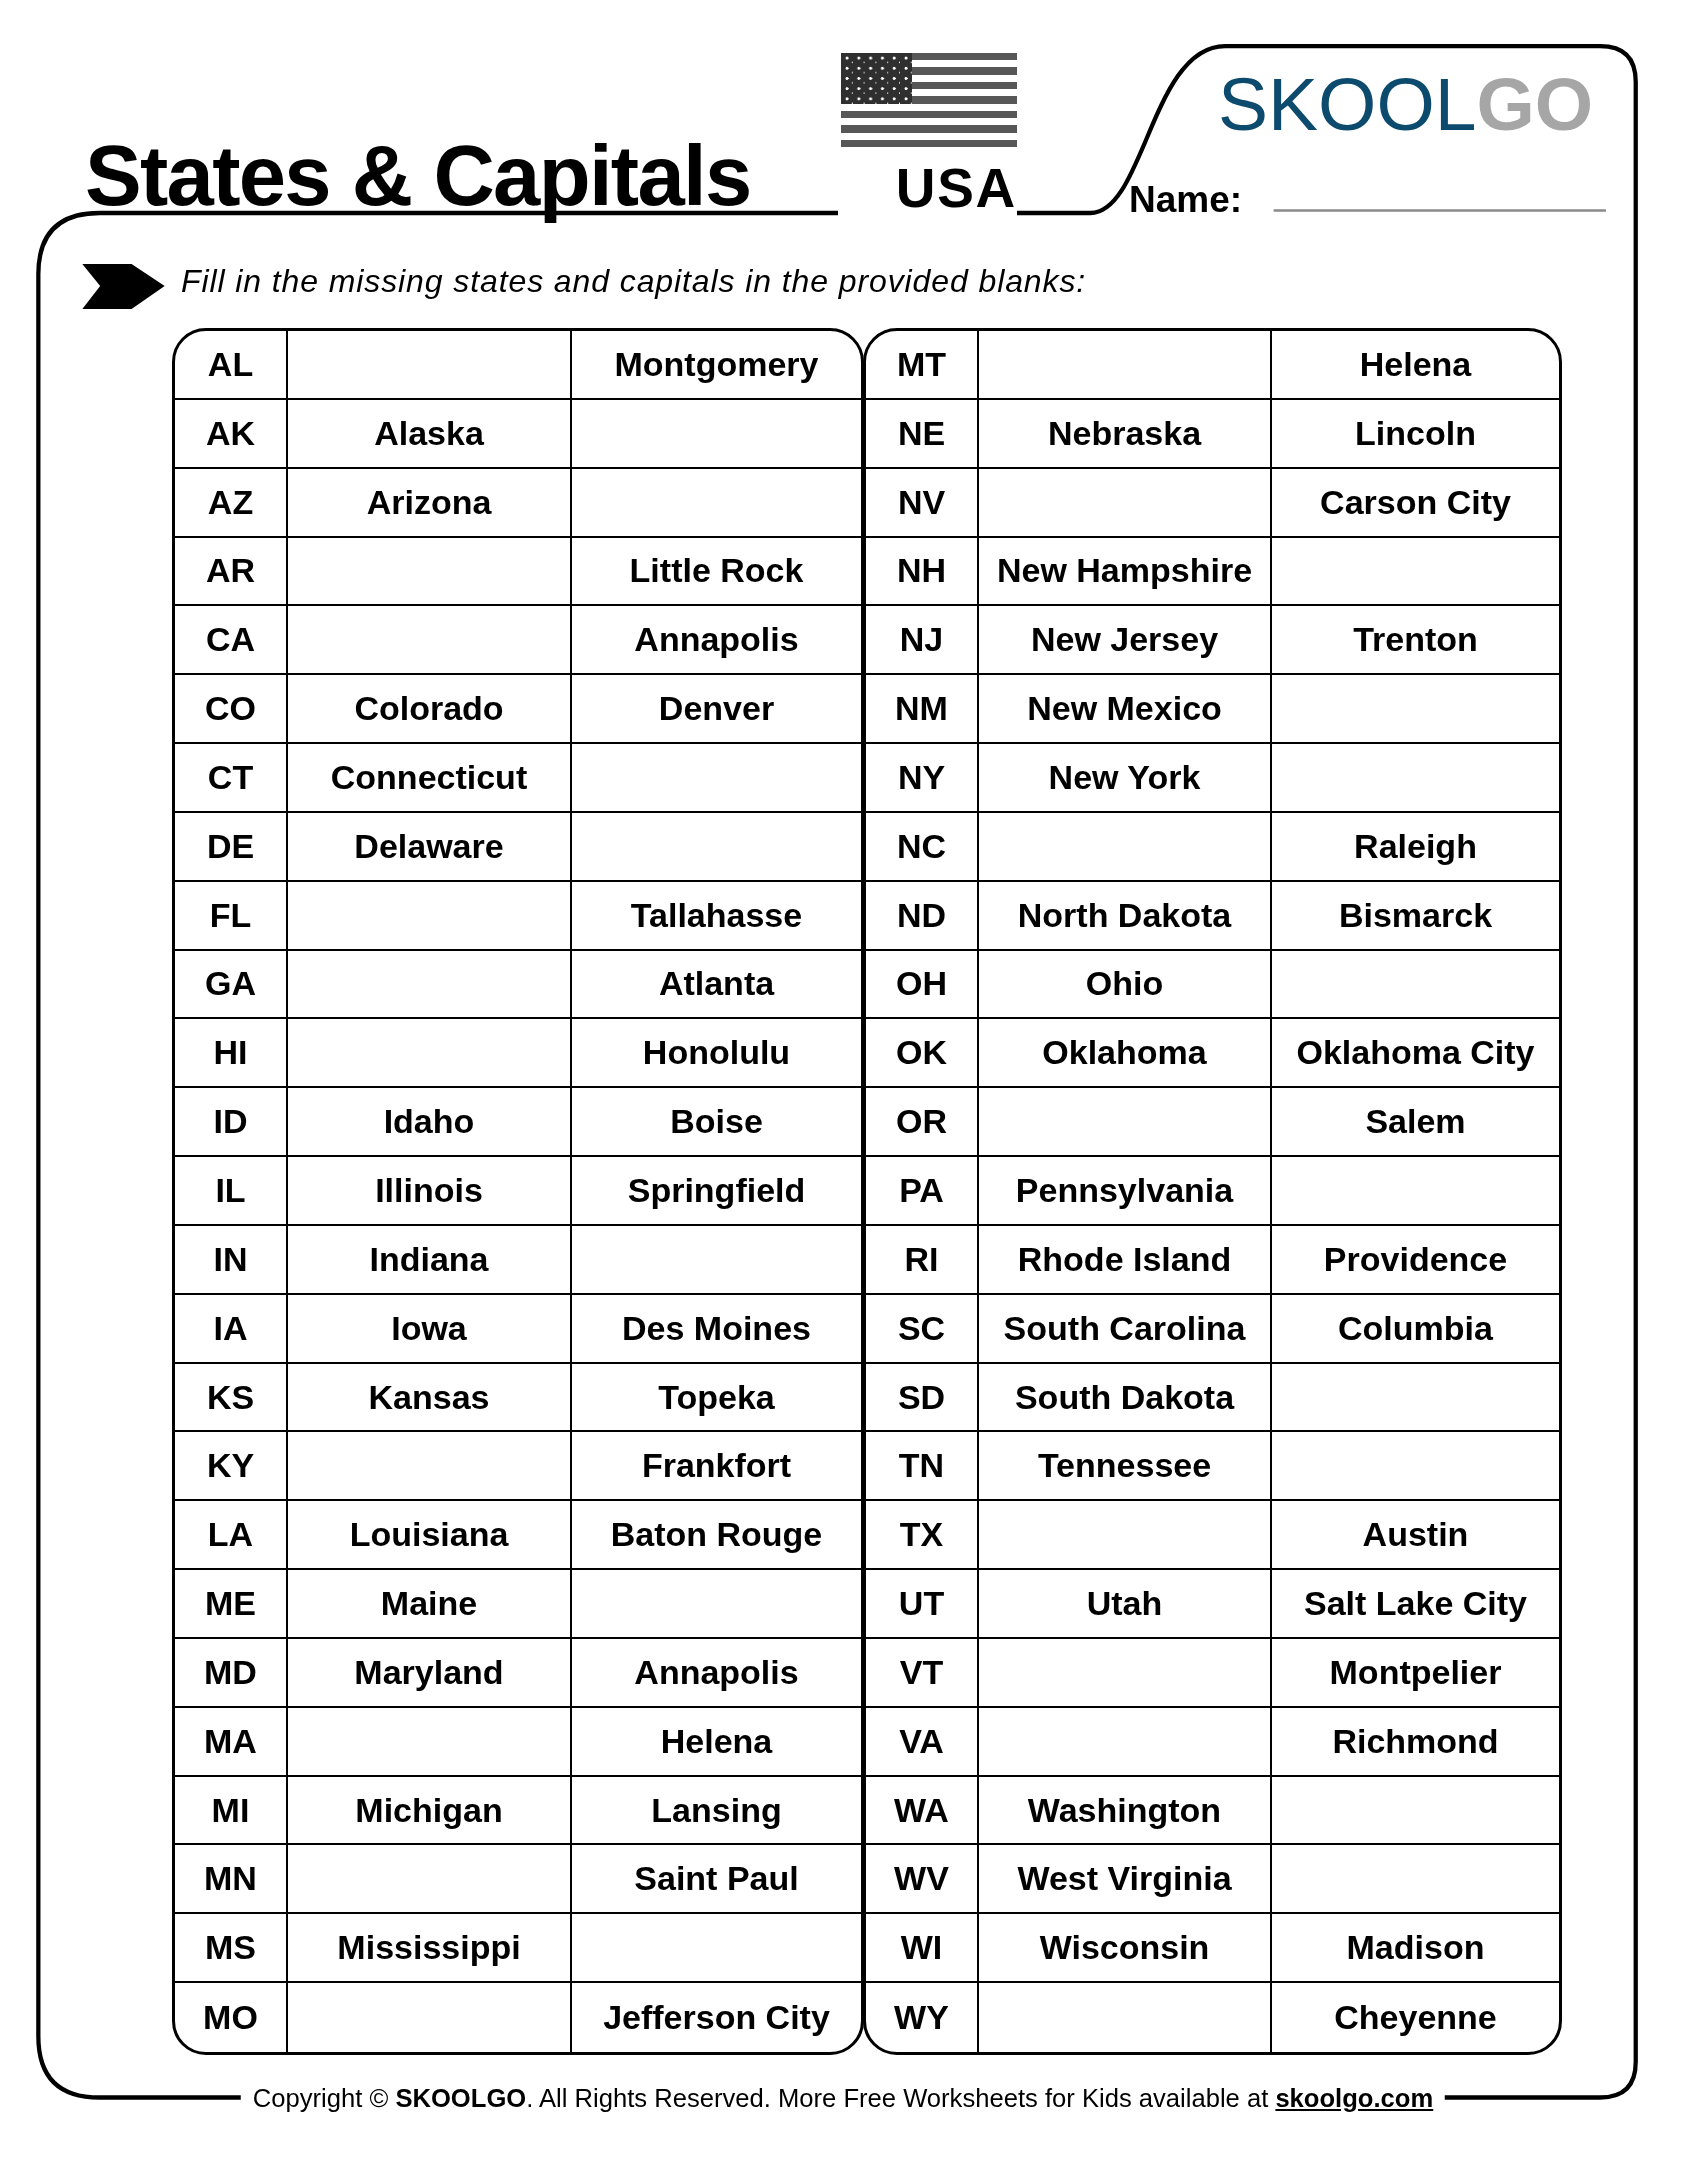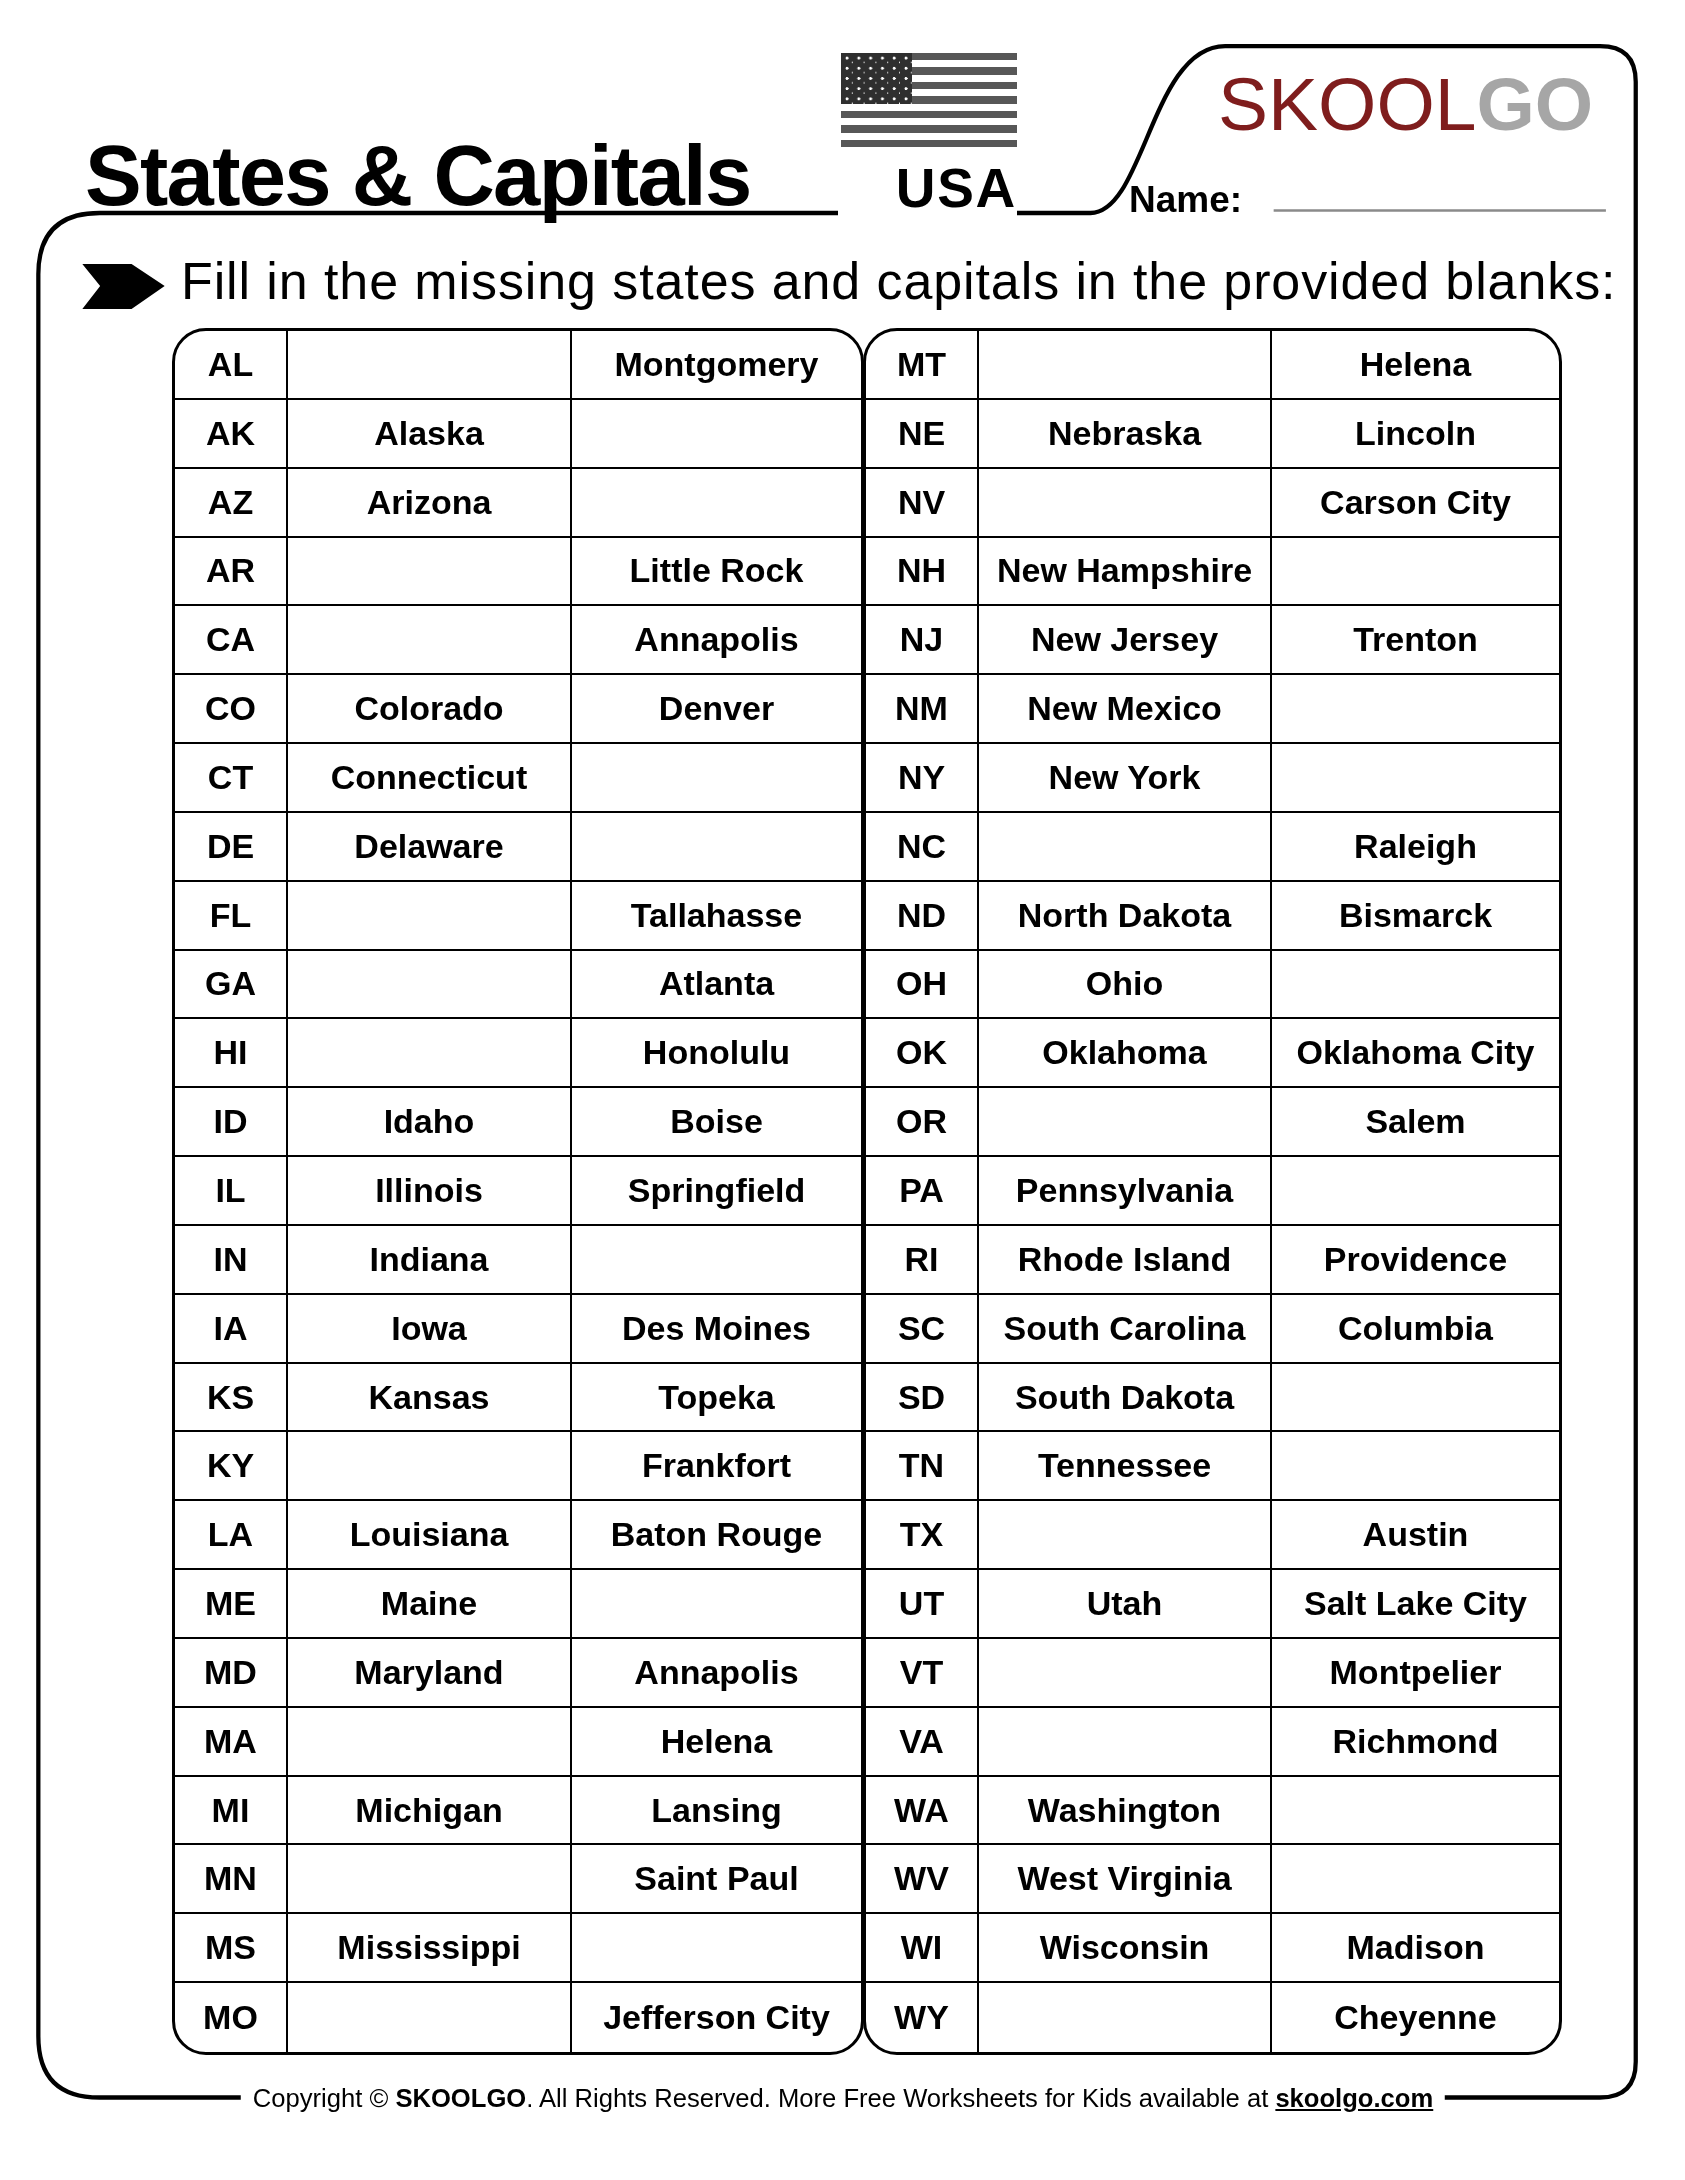--- a/index.html
+++ b/index.html
@@ -25,30 +25,30 @@
     background-size:11.8px 10.2px;
   }
   .usa-label{
     position:absolute;left:838px;top:157px;width:179px;height:63px;background:#fff;
     font-size:55px;font-weight:bold;letter-spacing:1.7px;text-align:right;line-height:63px;
   }
   .logo{
     position:absolute;left:1218px;top:65px;height:78px;white-space:nowrap;
     font-size:75px;line-height:78px;letter-spacing:0;
   }
-  .logo .part1{font-weight:400;color:#7f1d1d;}
+  .logo .part1{font-weight:400;color:#0c4a6e;}
   .logo .part2{font-weight:bold;color:#a6a6a6;text-align:center;}
   .name-label{
     position:absolute;left:1129px;top:179px;font-size:37px;font-weight:bold;line-height:41px;
   }
   
   .instr-arrow{position:absolute;left:82px;top:264px;width:83px;height:45px;}
   .instr-text{
-    position:absolute;left:181px;top:258px;font-size:52px;font-weight:400;
-    letter-spacing:0.9px;line-height:46px;white-space:nowrap;color:#000;
+    position:absolute;left:181px;top:258px;font-size:32px;font-weight:400;
+    letter-spacing:0.9px;line-height:46px;white-space:nowrap;color:#000;font-style:italic;
   }
   
   .wtable{
     position:absolute;top:328px;box-sizing:border-box;
     border:3.4px solid #000;border-radius:34px;overflow:hidden;background:#fff;
     display:grid;grid-auto-rows:1fr;
   }
   #left-table{left:124px;width:692px;height:1727px;grid-template-columns:113px 284px 1fr;margin-left:48px;}
   #right-table{left:863px;width:699px;height:1727px;grid-template-columns:113px 293px 1fr;}
   .cell{

